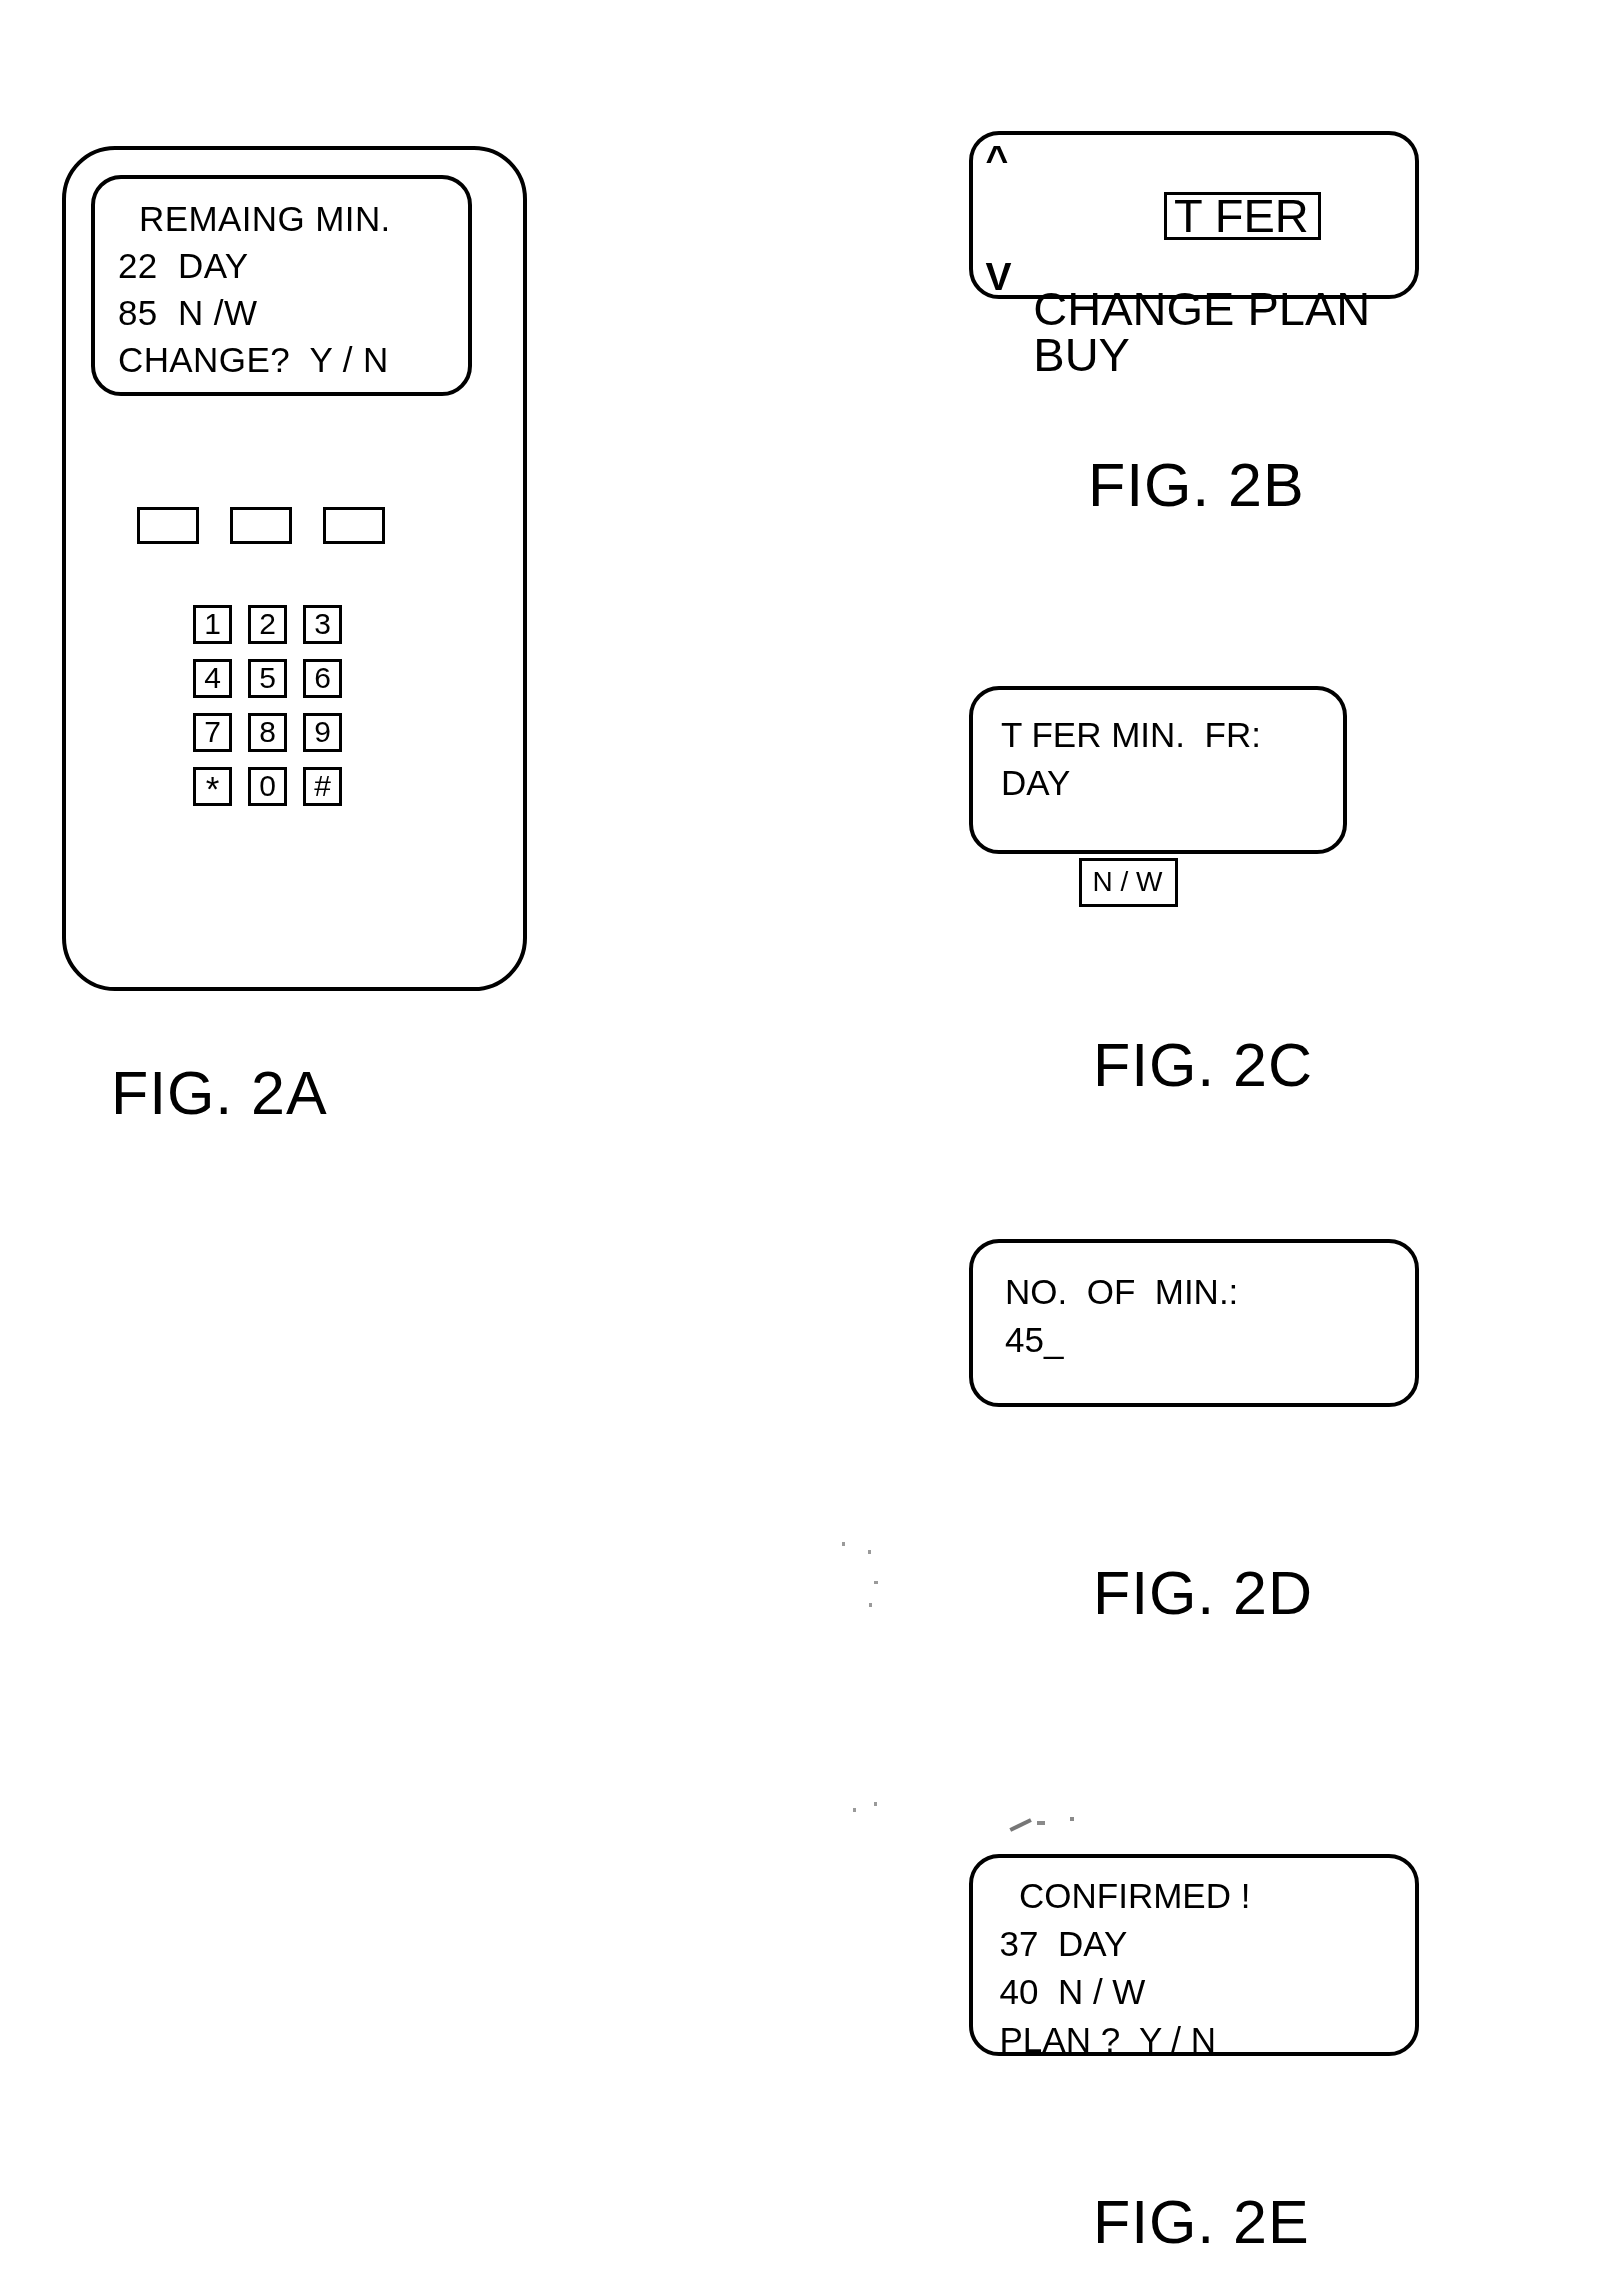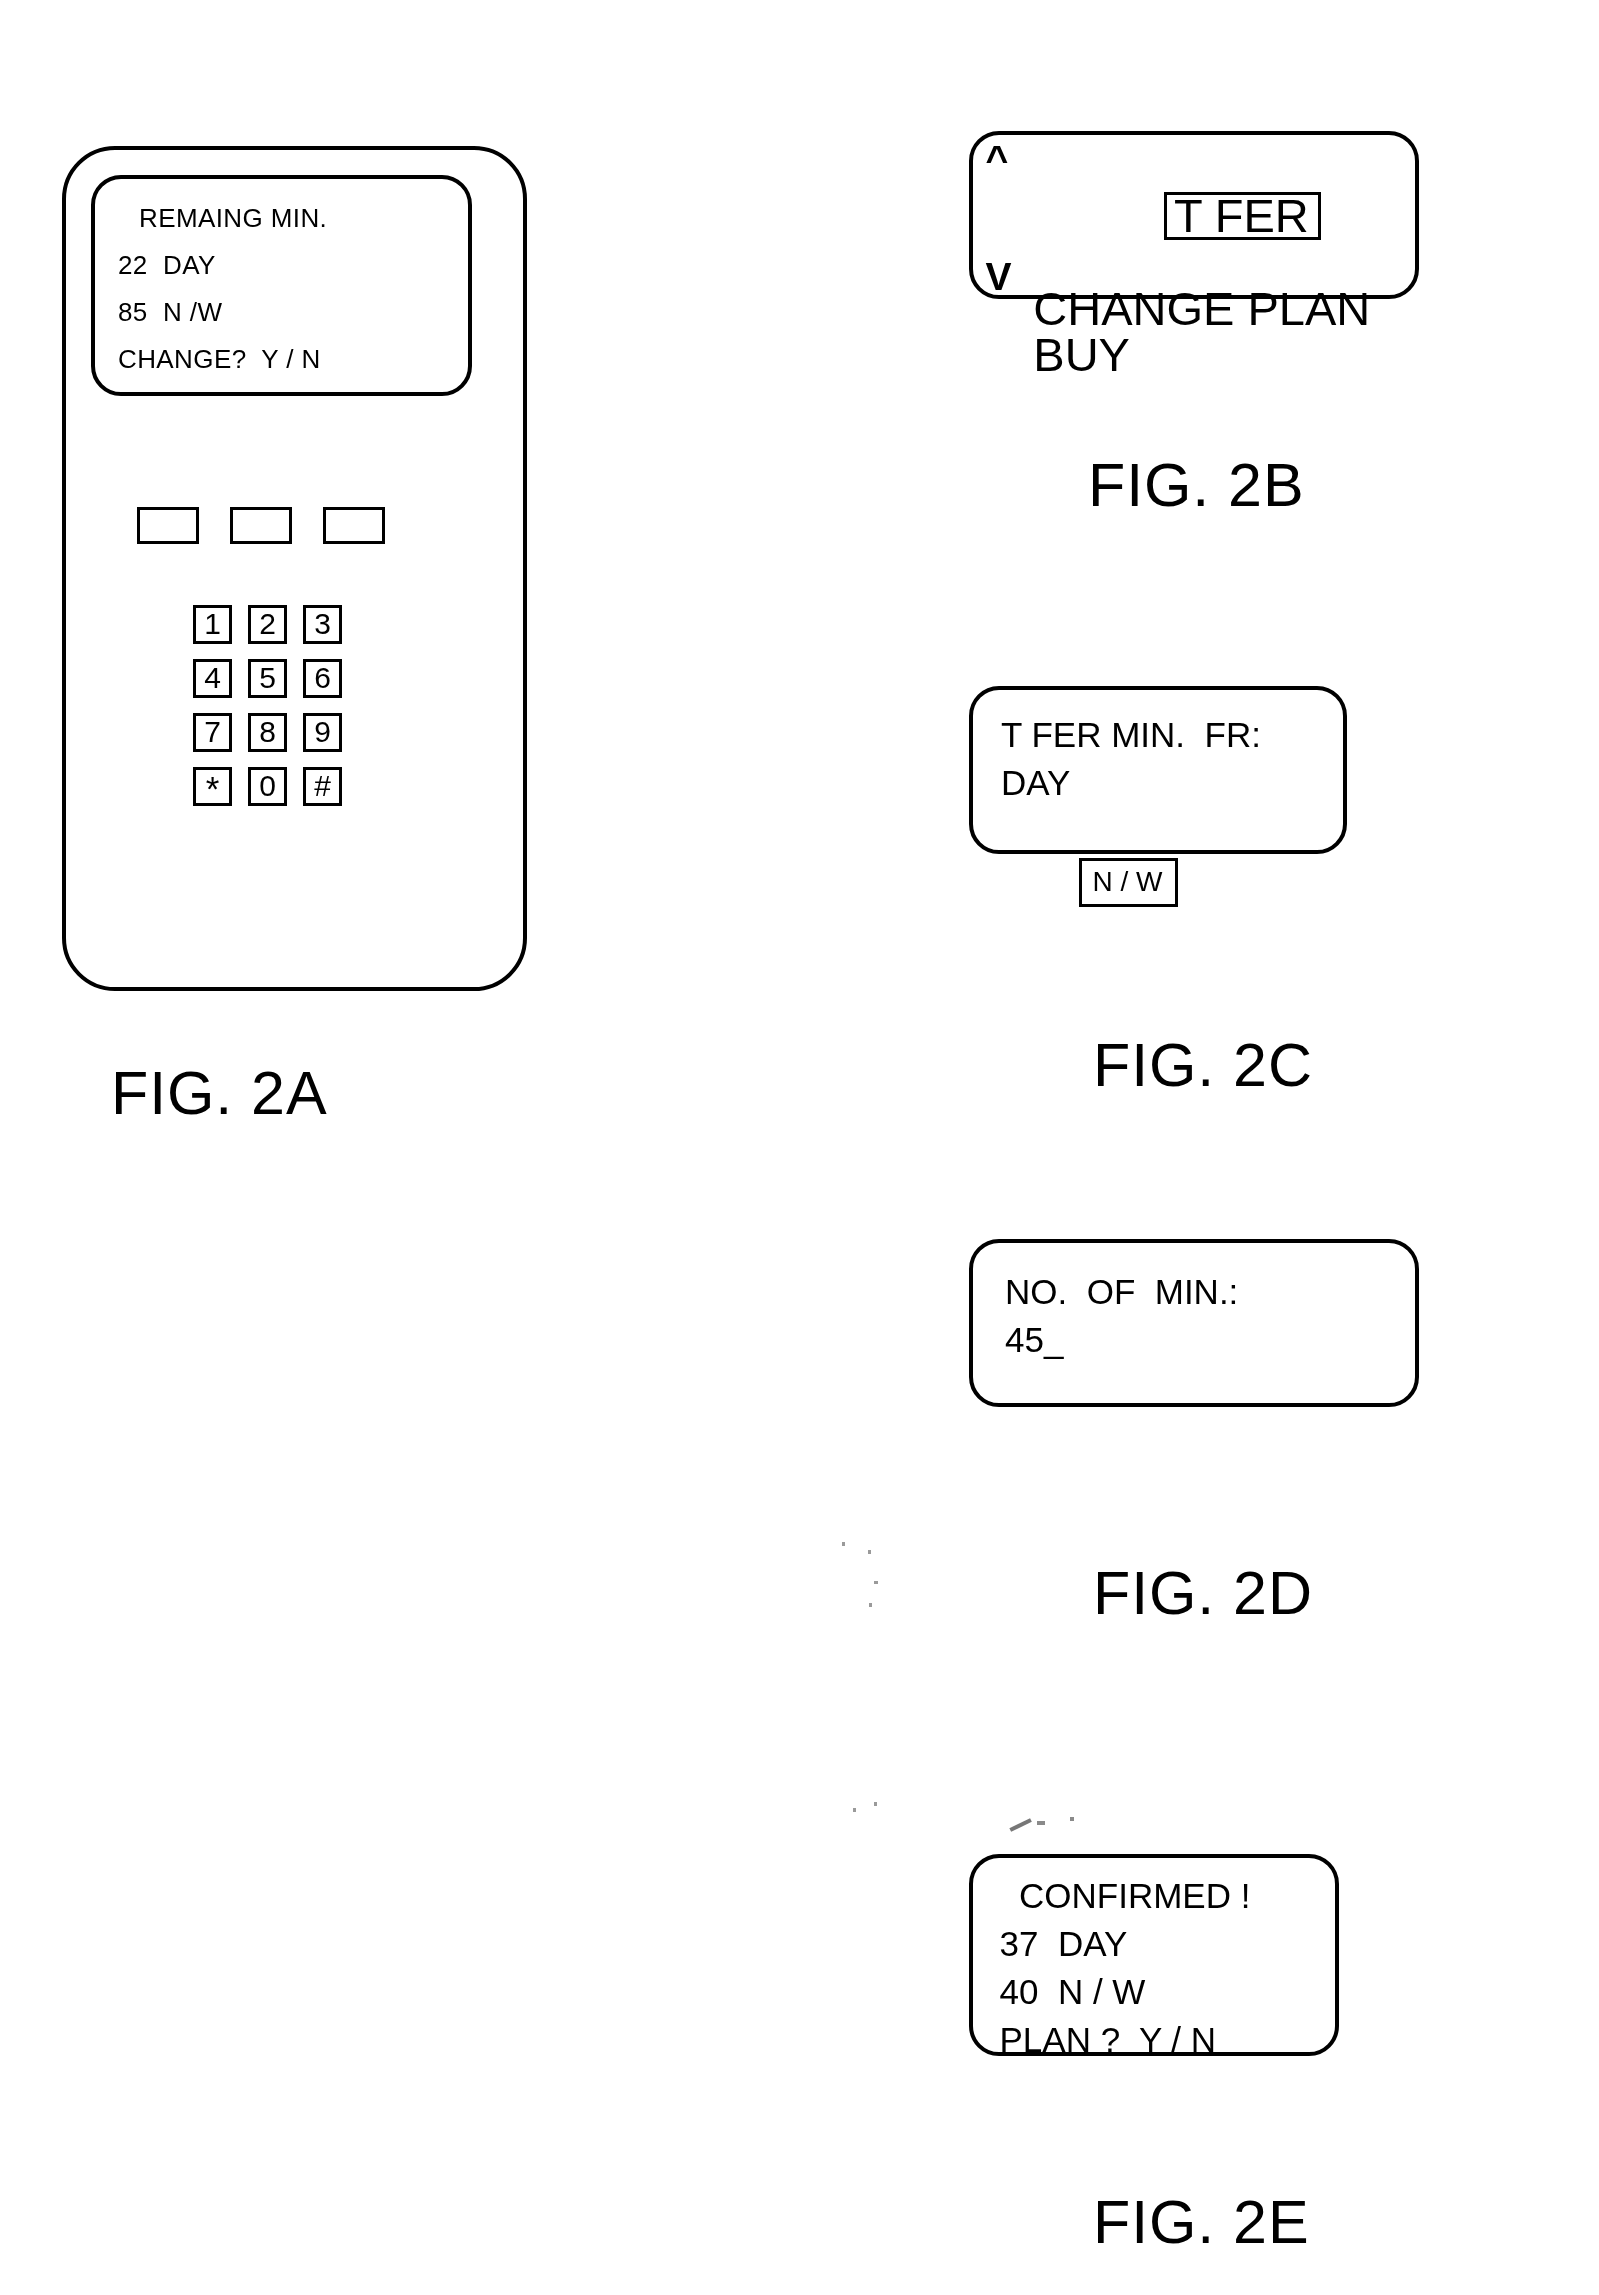--- a/index.html
+++ b/index.html
@@ -52,21 +52,21 @@
 
   .screen-lines {
     position: absolute;
     left: 0; top: 0;
     width: 100%;
     height: 100%;
     box-sizing: border-box;
     padding: 16px 17.7px 0 23px;
   }
   .screen-line {
-    font-size: 26px;
+    font-size: 35px;
     line-height: 47px;
     letter-spacing: 0.4px;
     white-space: pre;
   }
   .screen-line.indent { padding-left: 21px; }
 
   
   #fig2a-softkeys {
     left: 137px;
     top: 507px;
@@ -131,21 +131,21 @@
   }
   .lcd-line {
     font-size: 35px;
     line-height: 48px;
     white-space: pre;
   }
 
   #fig2b { left: 969px; top: 131px;  width: 450px; height: 168px; }
   #fig2c { left: 969px; top: 686px;  width: 378px; height: 168px; }
   #fig2d { left: 969px; top: 1239px; width: 450px; height: 168px; }
-  #fig2e { left: 969px; top: 1854px; width: 370px; height: 202px; }
+  #fig2e { left: 969px; top: 1854px; width: 450px; height: 202px; }
 
   #fig2b .lcd-body { padding: 8.8px 0 0 0; }
   #fig2c .lcd-body { padding: 21px 0 0 28px; }
   #fig2d .lcd-body { padding: 25px 0 0 32px; }
   #fig2e .lcd-body { padding: 14px 0 0 26.5px; }
 
   
   .scroll-arrows {
     position: absolute;
     left: 12.4px;

